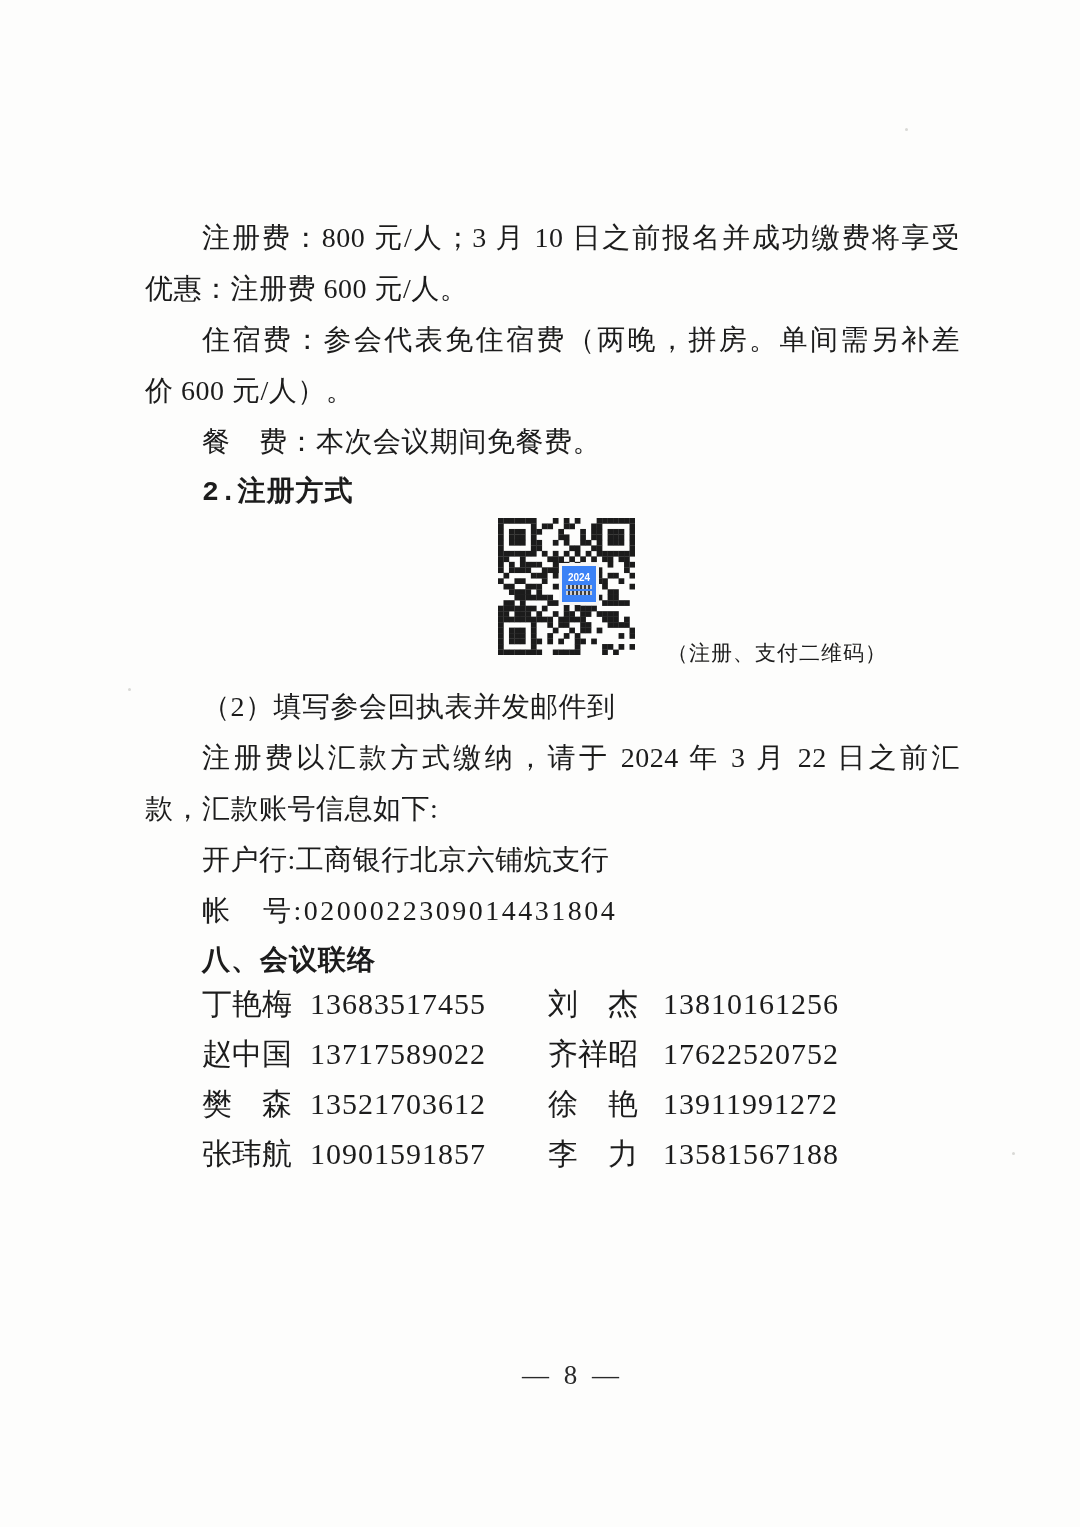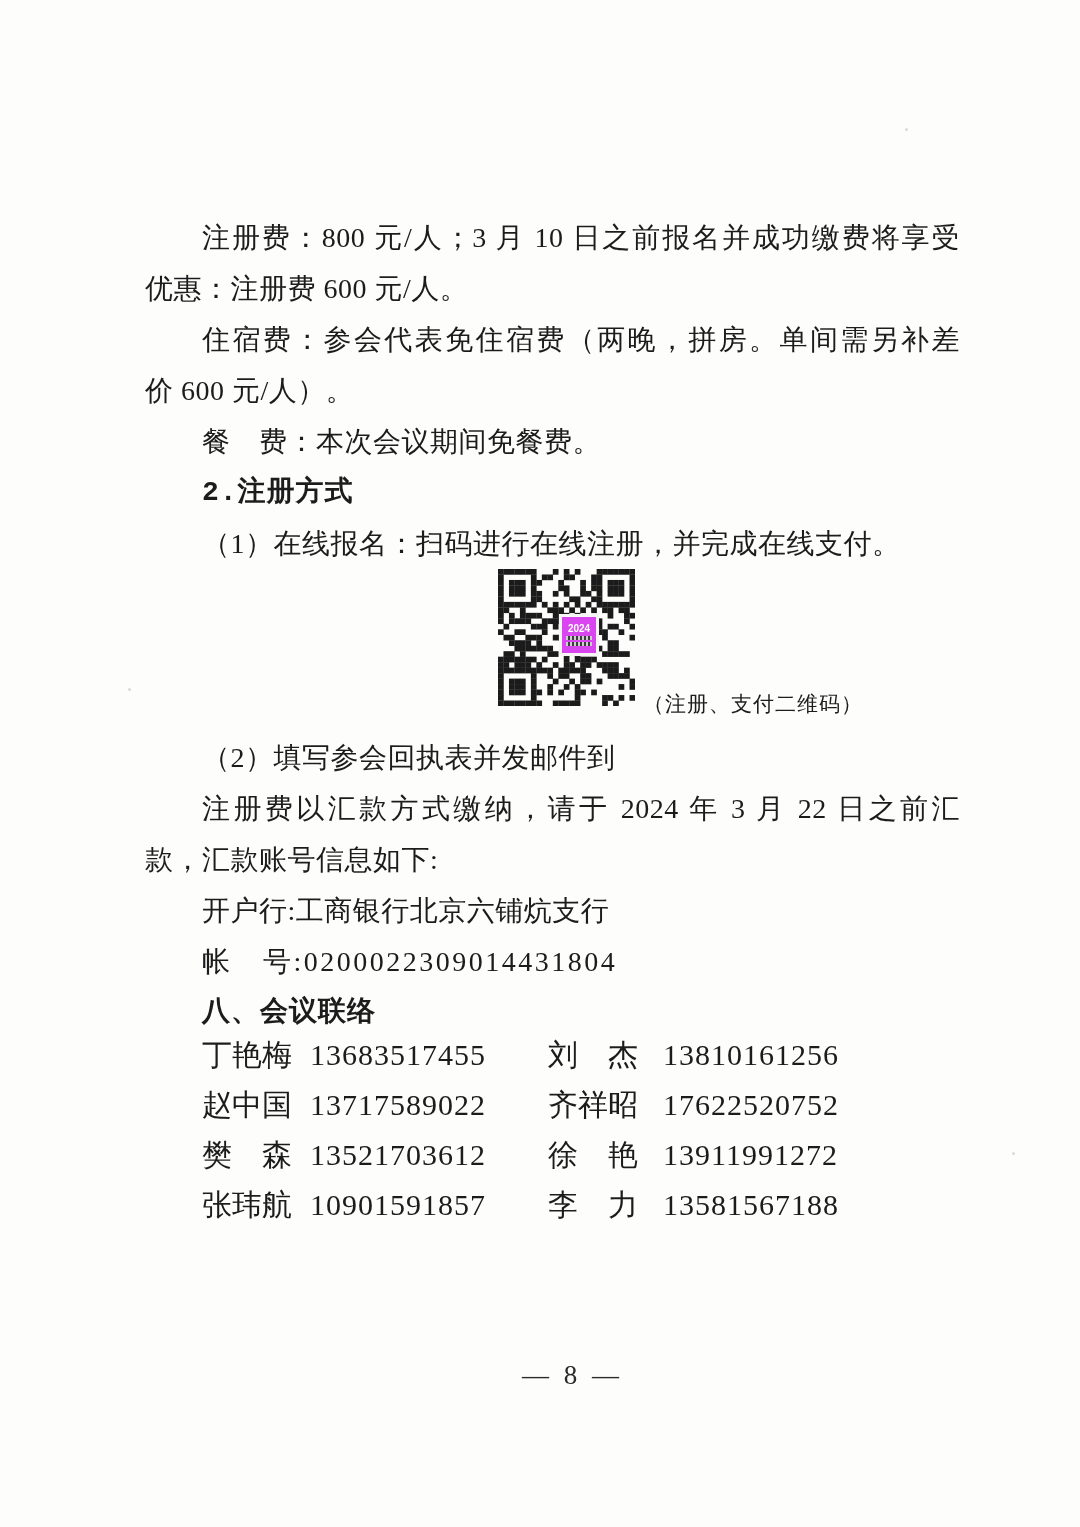--- a/index.html
+++ b/index.html
@@ -38,39 +38,39 @@
   .qr{
     position:absolute;
     left:353px;top:0;
     width:137px;height:137px;
   }
   .qr svg{ width:137px;height:137px;display:block;fill:#1b1b1b; }
   .qr-logo{
     position:absolute;
     left:61px;top:45px;
     width:40px;height:42px;
-    background:#d946ef;
+    background:#3b82f6;
     border:3px solid #f6f6f5;
     box-sizing:border-box;
     display:flex;flex-direction:column;
     align-items:center;justify-content:center;
     gap:2px;
   }
   .qr-logo-year{
     color:#fff;font-size:10px;line-height:10px;
     font-family:"Liberation Sans",sans-serif;
     font-weight:700;letter-spacing:0;
   }
   .qr-logo-line{
     width:26px;height:4px;
     background:repeating-linear-gradient(90deg,#cfcfcf 0 2px,#3d3d3d 2px 4px);
   }
   .qr-caption{
     position:absolute;
-    left:498px;top:124px;
+    left:522px;top:124px;
     font-size:21px;line-height:22px;
     letter-spacing:1px;
     white-space:nowrap;
   }
 
   
   .contacts{ margin-top:-8px; }
   .contact-row{
     display:grid;
     grid-template-columns:108px 238px 115px auto;
@@ -101,21 +101,20 @@
 
 <div class="page">
   <div class="content">
 
     <div class="line indent justify">注册费：800 元/人；3 月 10 日之前报名并成功缴费将享受</div>
     <div class="line">优惠：注册费 600 元/人。</div>
     <div class="line indent justify">住宿费：参会代表免住宿费（两晚，拼房。单间需另补差</div>
     <div class="line">价 600 元/人）。</div>
     <div class="line indent">餐　费：本次会议期间免餐费。</div>
     <div class="line indent bold">2.注册方式</div>
-    <div class="line indent">（1）在线报名：扫码进行在线注册，并完成在线支付。</div>
 
     <div class="qr-row">
       <div class="qr">
         <svg id="qr-svg" viewBox="0 0 137 137">
             <rect x="0.00" y="0.00" width="5.73" height="5.73"></rect>
             <rect x="5.48" y="0.00" width="5.73" height="5.73"></rect>
             <rect x="10.96" y="0.00" width="5.73" height="5.73"></rect>
             <rect x="16.44" y="0.00" width="5.73" height="5.73"></rect>
             <rect x="21.92" y="0.00" width="5.73" height="5.73"></rect>
             <rect x="27.40" y="0.00" width="5.73" height="5.73"></rect>

